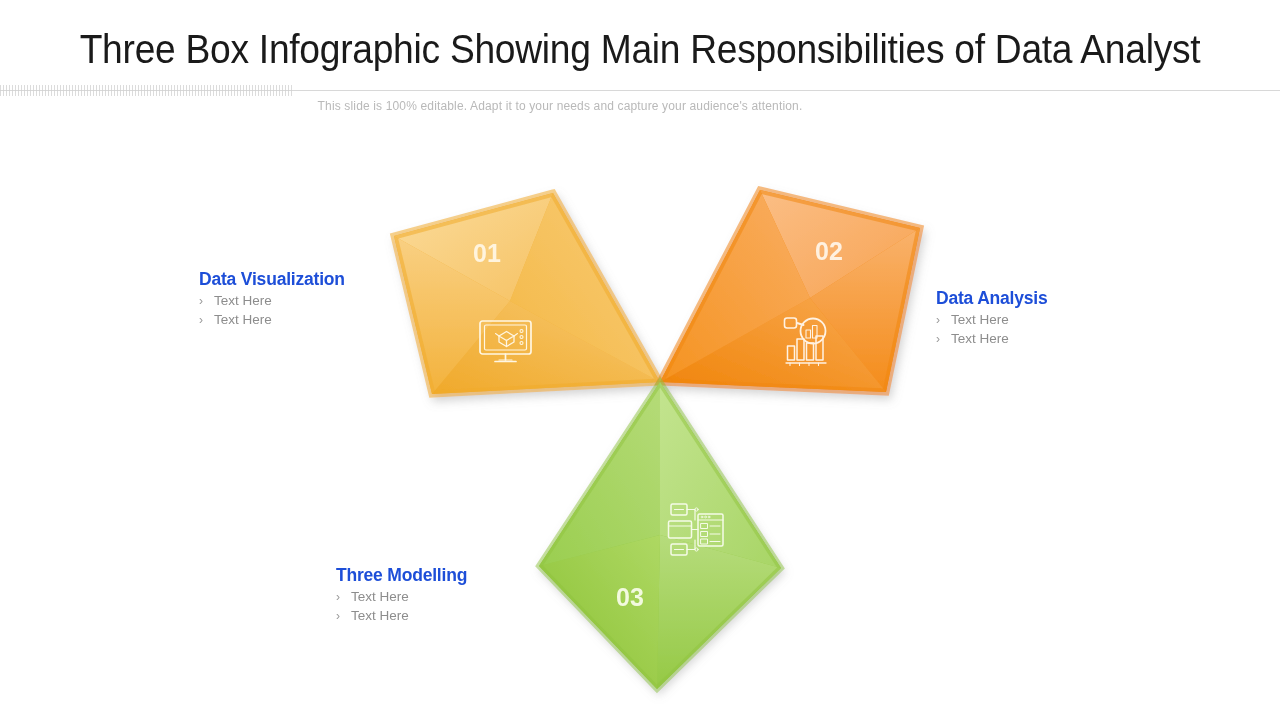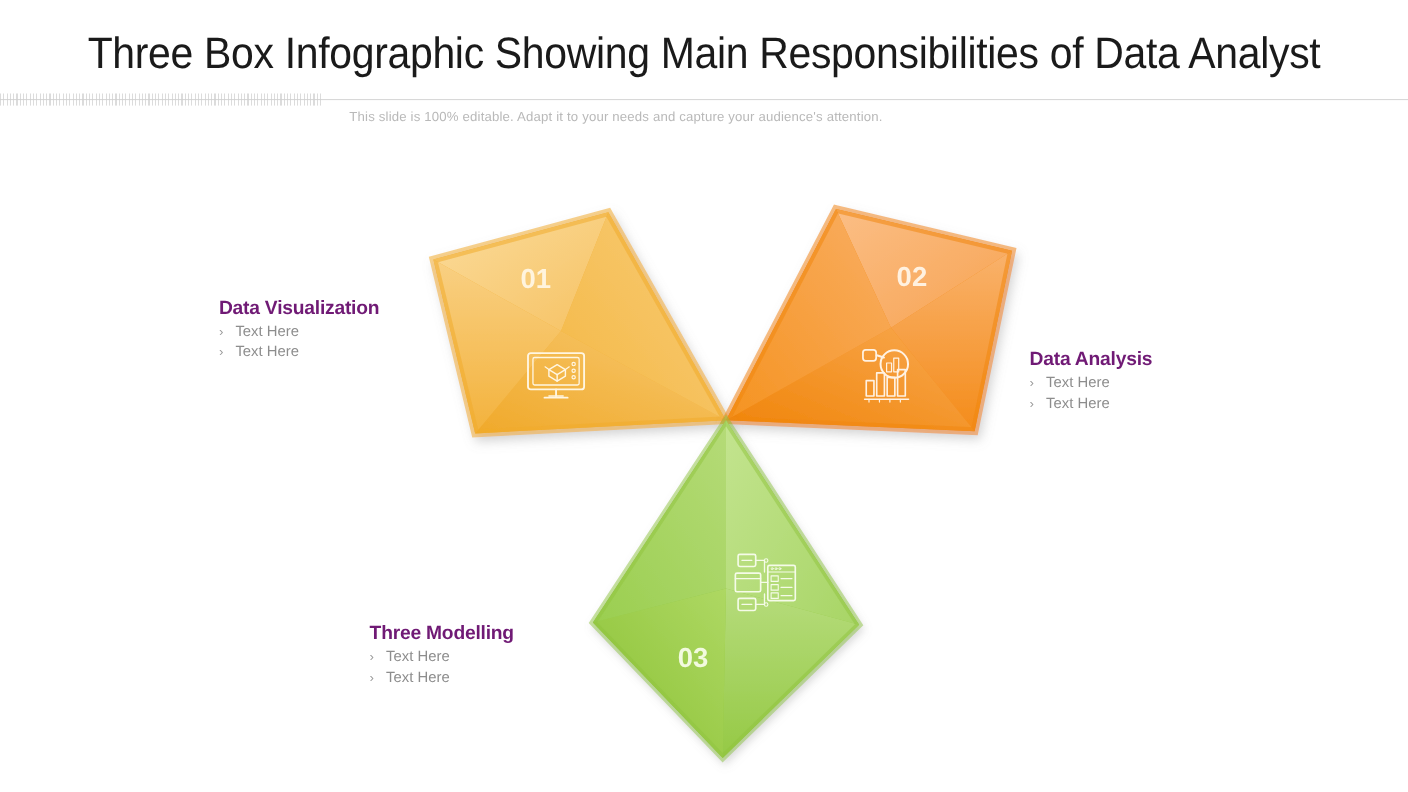--- a/index.html
+++ b/index.html
@@ -75,21 +75,21 @@
     height: 620px;
   }
   #diagram-svg { display: block; }
 
   
   .label-block { position: absolute; }
 
   .label-title {
     font-size: 17.5px;
     font-weight: bold;
-    color: #701a75;
+    color: #1d4ed8;
     letter-spacing: -0.2px;
     margin: 0 0 2px 0;
     white-space: nowrap;
   }
   .bullet-row {
     display: flex;
     align-items: baseline;
     margin-top: 1px;
   }
   .bullet-mark {
@@ -101,21 +101,21 @@
   }
   .bullet-text {
     font-size: 13.5px;
     color: #8d8d8d;
     line-height: 18px;
     white-space: nowrap;
     text-align: center;
   }
 
   #label-data-visualization { left: 199px; top: 269px; }
-  #label-data-analysis      { left: 936px; top: 288px; margin-top: 28px; }
+  #label-data-analysis      { left: 936px; top: 288px; }
   #label-data-modelling     { left: 336px; top: 565px; }
 </style>
 </head>
 <body>
 
 <div id="slide-title">Three Box Infographic Showing Main Responsibilities of Data Analyst</div>
 
 <div id="title-rule"></div>
 <div id="title-hatch"></div>
 

